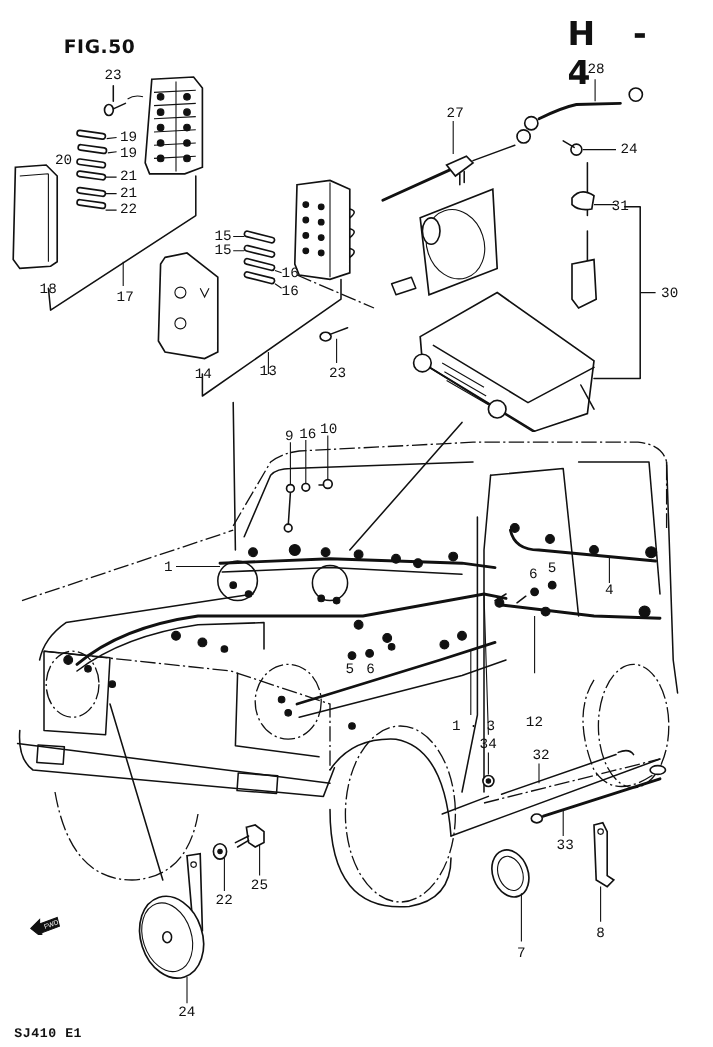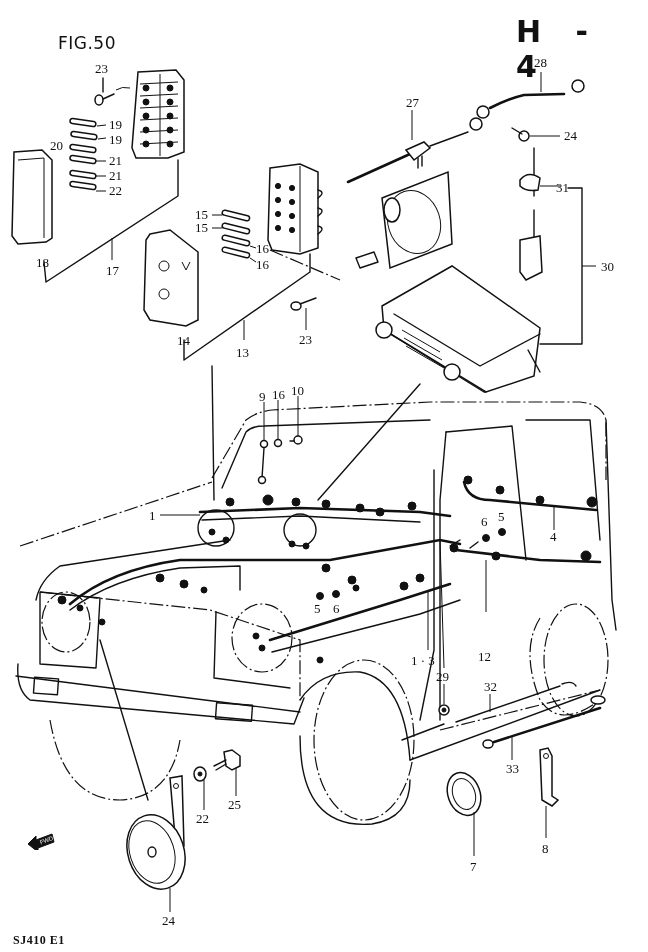--- a/index.html
+++ b/index.html
@@ -5,24 +5,24 @@
   html, body { margin: 0; padding: 0; background: #ffffff; }
   body { width: 648px; height: 952px; overflow: hidden; position: relative; font-family: "Liberation Sans", sans-serif; }
   #stage { position: absolute; left: 0; top: 0; width: 648px; height: 952px; }
   svg { position: absolute; left: 0; top: 0; }
   .ln { fill: none; stroke: #111; stroke-width: 1.4; stroke-linecap: round; stroke-linejoin: round; }
   .ln-thin { fill: none; stroke: #111; stroke-width: 1; }
   .ln-dash { fill: none; stroke: #111; stroke-width: 1.2; stroke-dasharray: 14 3 2 3; }
   .ln-bold { fill: none; stroke: #111; stroke-width: 2.6; stroke-linecap: round; }
   .solid { fill: #111; stroke: #111; }
   .part { fill: #fff; stroke: #111; stroke-width: 1.5; }
-  .callout { position: absolute; font-family: Liberation Serif, serif; font-size: 13px; color: #111; line-height: 1; white-space: nowrap; }
-  .fig-title { position: absolute; left: 58px; top: 33px; font-family: "DejaVu Sans", sans-serif; font-weight: normal; font-size: 17px; color: #111; letter-spacing: 0.5px; }
+  .callout { position: absolute; font-family: Liberation Mono, monospace; font-size: 13px; color: #111; line-height: 1; white-space: nowrap; }
+  .fig-title { position: absolute; left: 58px; top: 33px; font-family: "DejaVu Sans", sans-serif; font-weight: bold; font-size: 17px; color: #111; letter-spacing: 0.5px; }
   .section-code { position: absolute; left: 516px; top: 14px; font-family: "DejaVu Sans", sans-serif; font-weight: bold; font-size: 30px; color: #111; letter-spacing: 12px; }
-  .model-code { position: absolute; left: 13px; top: 933px; font-family: Liberation Serif, serif; font-weight: bold; font-size: 12px; color: #111; letter-spacing: 0.5px; }
+  .model-code { position: absolute; left: 13px; top: 933px; font-family: Liberation Mono, monospace; font-weight: bold; font-size: 12px; color: #111; letter-spacing: 0.5px; }
   .watermark { position: absolute; left: 398px; top: 318px; font-family: "Liberation Sans", sans-serif; font-size: 13px; line-height: 14px; color: rgba(120,120,120,0.55); pointer-events: none; }
   .fwd { position: absolute; left: 26px; top: 832px; width: 30px; height: 18px; }
 </style>
 </head>
 <body>
 
 <div id="stage">
 
   <svg width="648" height="952" viewBox="0 0 648 952">
 
@@ -360,21 +360,21 @@
   <span class="callout" style="left:498px;top:510px">5</span>
   <span class="callout" style="left:314px;top:602px">5</span>
   <span class="callout" style="left:481px;top:515px">6</span>
   <span class="callout" style="left:333px;top:602px">6</span>
   <span class="callout" style="left:470px;top:860px">7</span>
   <span class="callout" style="left:542px;top:842px">8</span>
   <span class="callout" style="left:259px;top:390px">9</span>
   <span class="callout" style="left:291px;top:384px">10</span>
   <span class="callout" style="left:272px;top:388px">16</span>
   <span class="callout" style="left:478px;top:650px">12</span>
-  <span class="callout" style="left:236px;top:346px">13</span>
+  <span class="callout" style="left:236px;top:331px">13</span>
   <span class="callout" style="left:177px;top:334px">14</span>
   <span class="callout" style="left:195px;top:208px">15</span>
   <span class="callout" style="left:195px;top:221px">15</span>
   <span class="callout" style="left:256px;top:242px">16</span>
   <span class="callout" style="left:256px;top:258px">16</span>
   <span class="callout" style="left:106px;top:264px">17</span>
   <span class="callout" style="left:36px;top:256px">18</span>
   <span class="callout" style="left:109px;top:118px">19</span>
   <span class="callout" style="left:109px;top:133px">19</span>
   <span class="callout" style="left:50px;top:139px">20</span>
@@ -386,15 +386,15 @@
   <span class="callout" style="left:162px;top:914px">24</span>
   <span class="callout" style="left:228px;top:798px">25</span>
   <span class="callout" style="left:196px;top:812px">22</span>
   <span class="callout" style="left:406px;top:96px">27</span>
   <span class="callout" style="left:534px;top:56px">28</span>
   <span class="callout" style="left:564px;top:129px">24</span>
   <span class="callout" style="left:601px;top:260px">30</span>
   <span class="callout" style="left:556px;top:181px">31</span>
   <span class="callout" style="left:484px;top:680px">32</span>
   <span class="callout" style="left:506px;top:762px">33</span>
-  <span class="callout" style="left:436px;top:670px">29</span>
+  <span class="callout" style="left:436px;top:670px">34</span>
 
 </div>
 
 </body></html>

